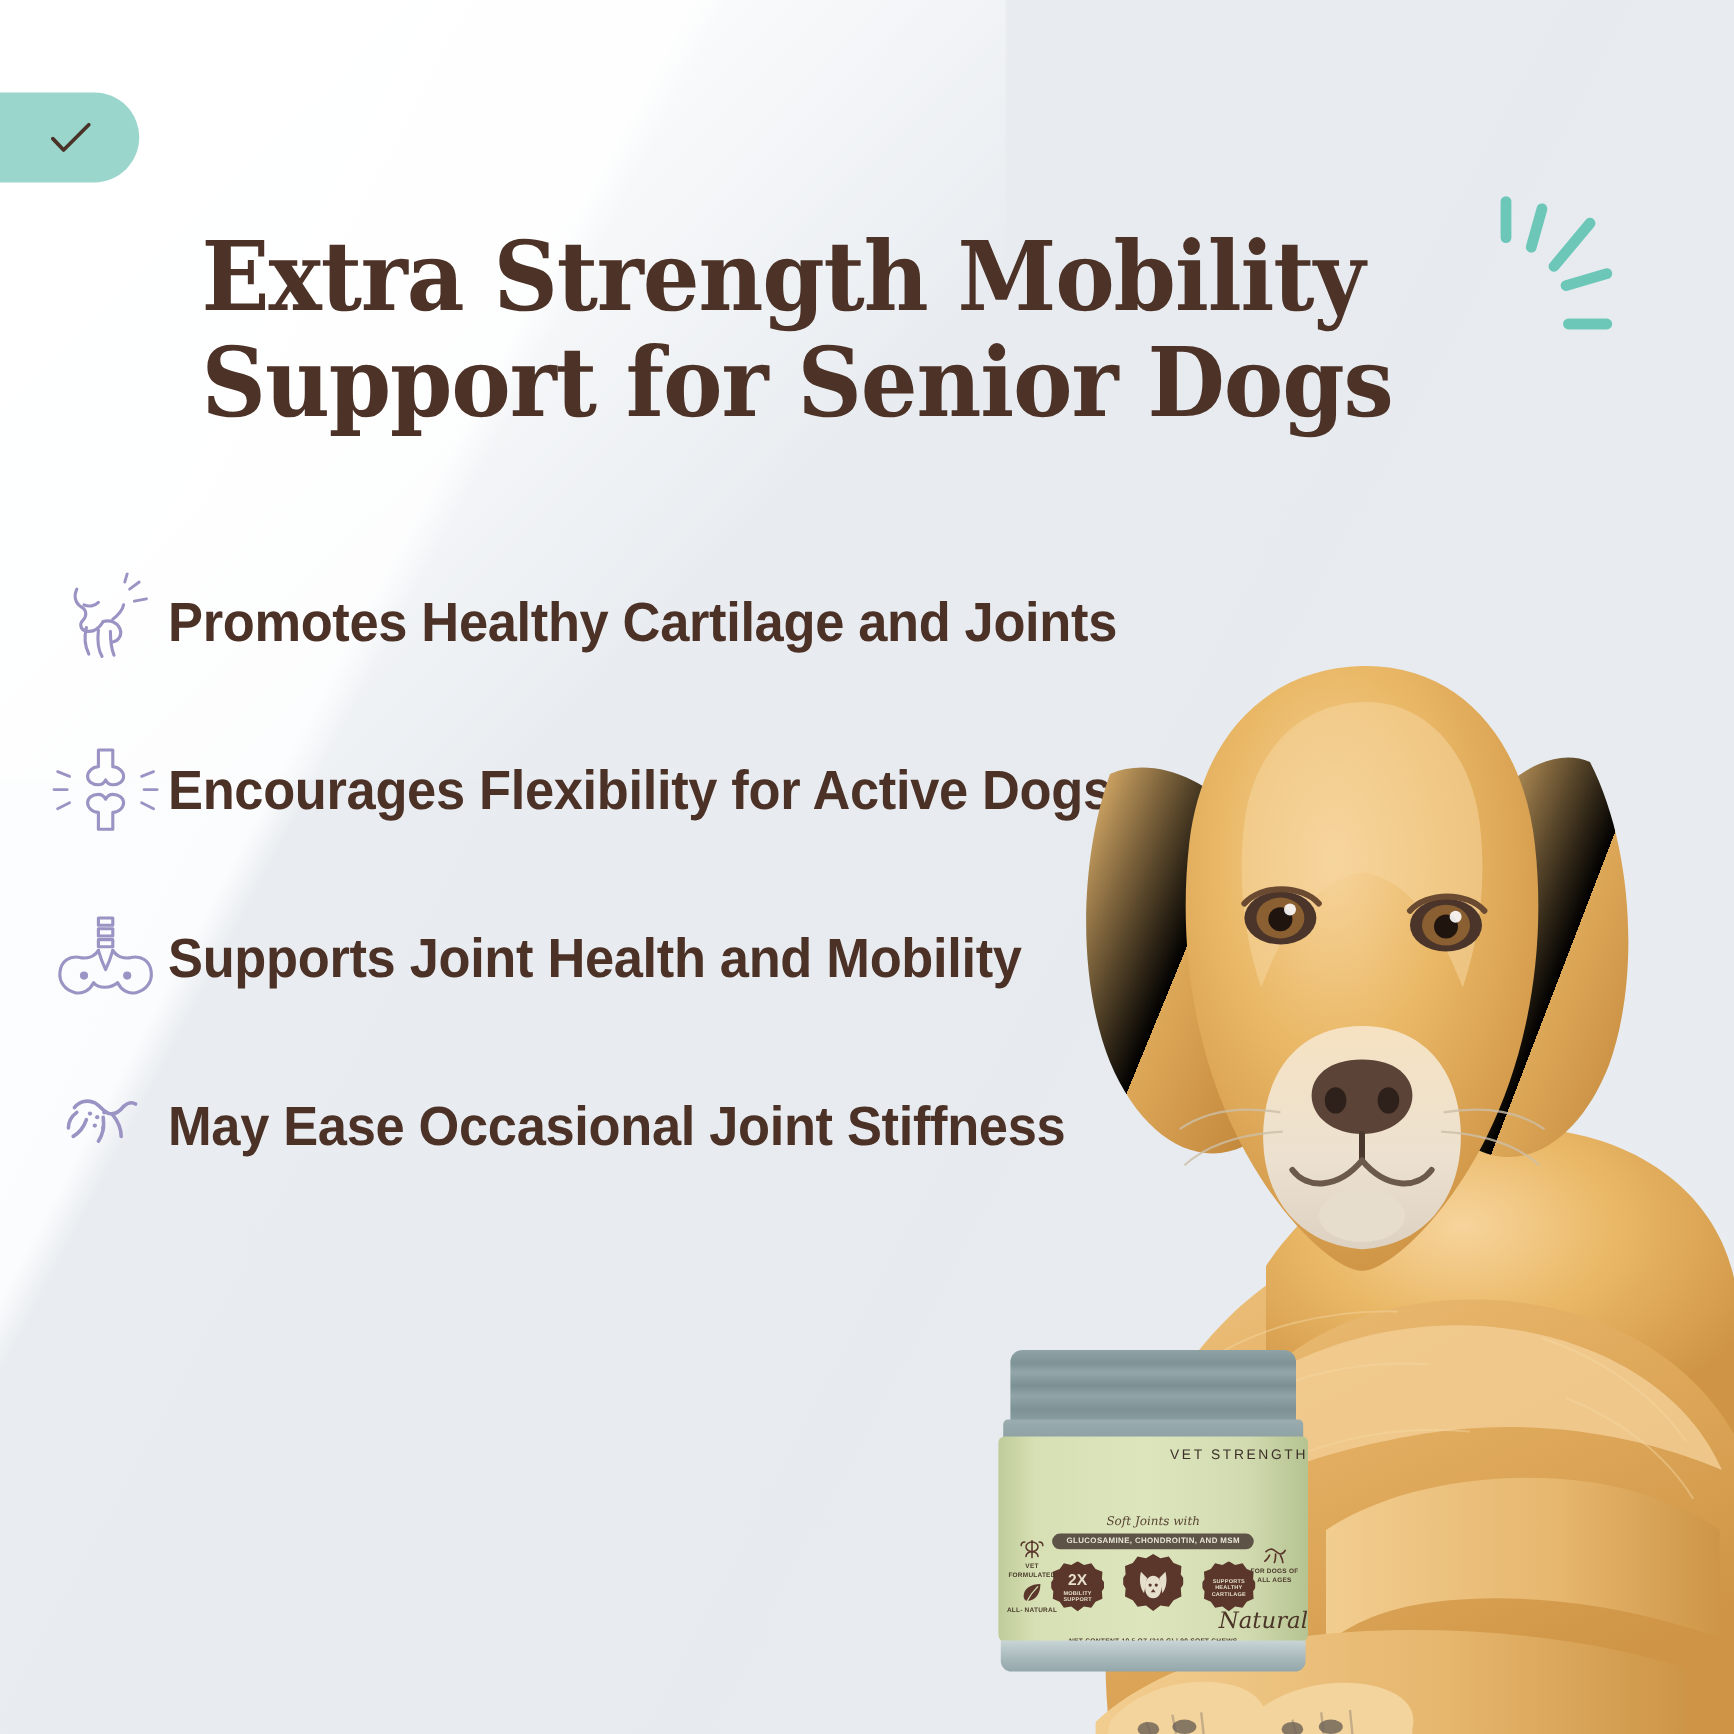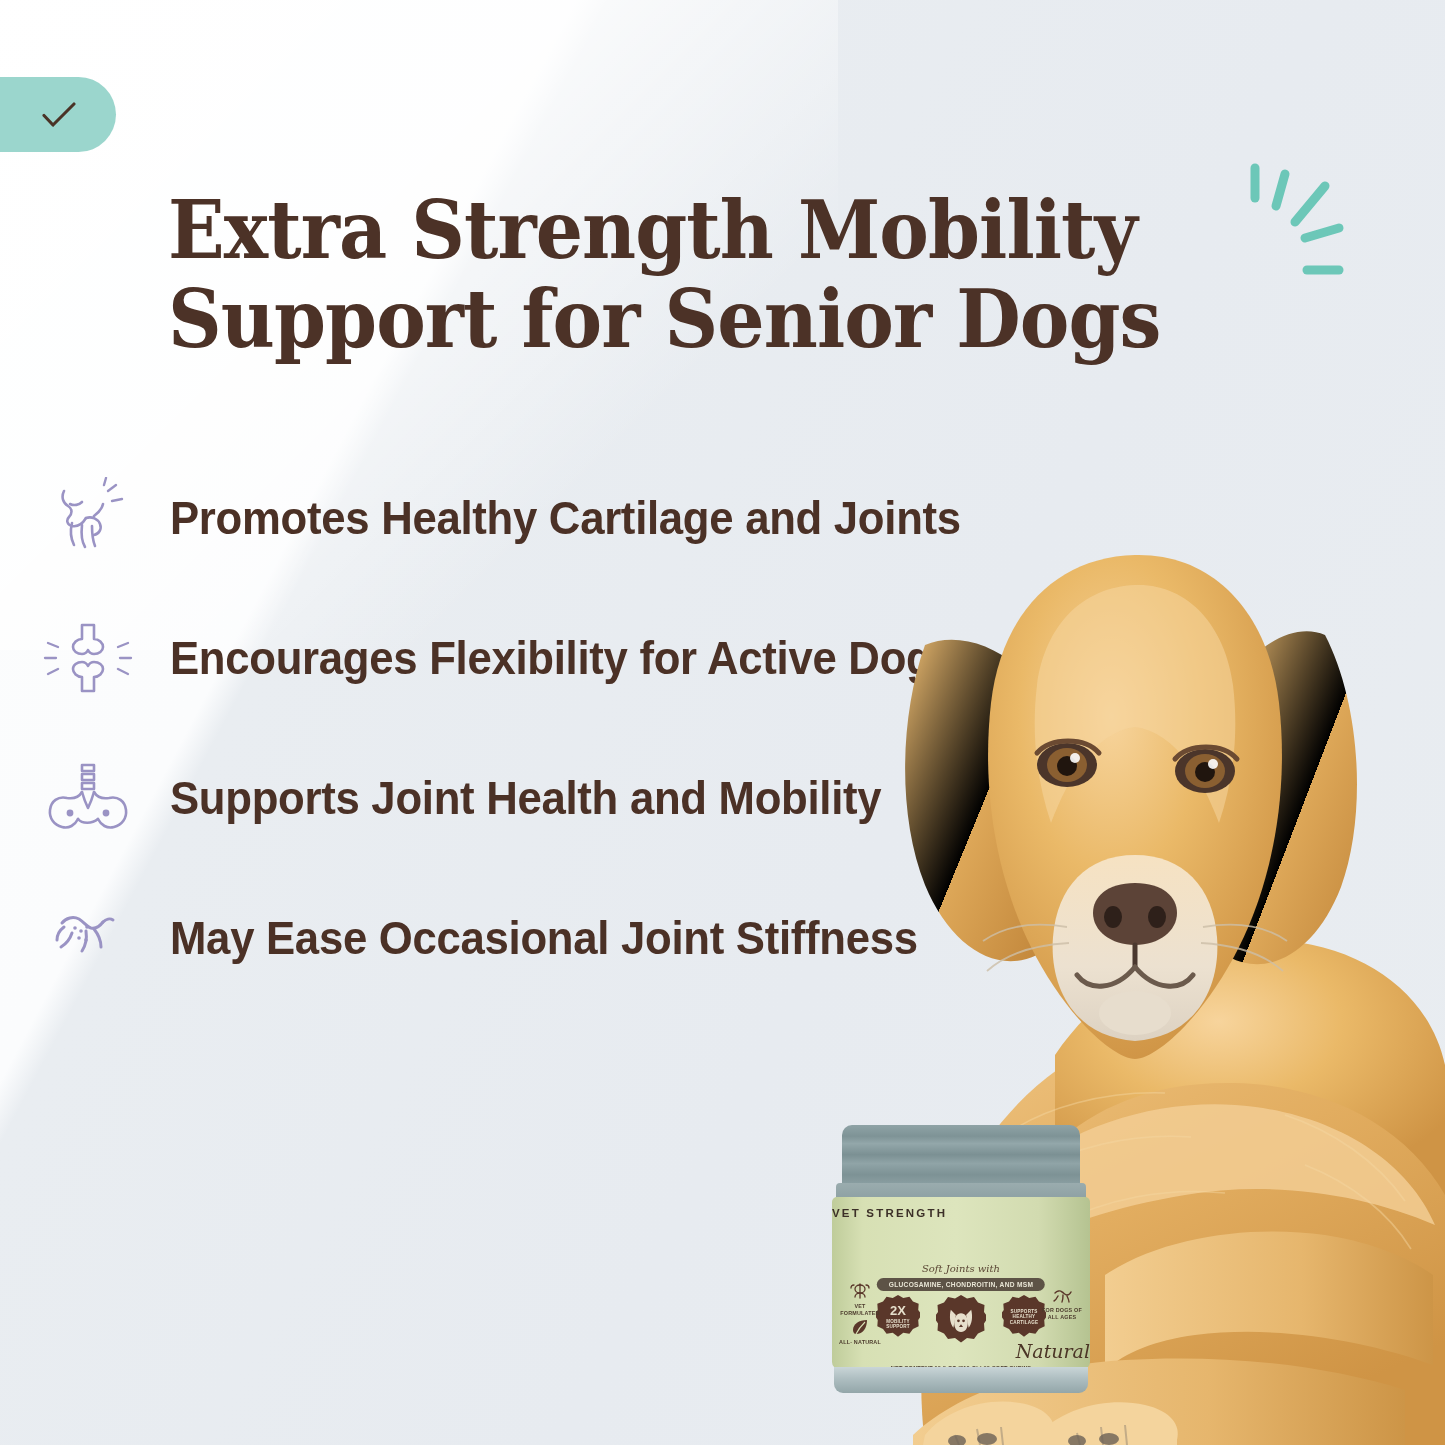--- a/index.html
+++ b/index.html
@@ -46,21 +46,21 @@
     transform:scaleX(0.93); transform-origin:left top;
   }
   .headline .l2 { display:block; }
 
   
   .burst { position:absolute; left:1243px; top:160px; width:110px; height:135px; }
 
   
   .benefits { position:absolute; left:42px; top:470px; width:1100px; }
   .brow {
-    display:flex; align-items:center; gap:36px;
+    display:flex; align-items:center; gap:6px;
     height:96px; margin-bottom:44px;
   }
   .brow:last-child { margin-bottom:0; }
   .bicon { width:92px; height:82px; flex:0 0 92px; display:flex; align-items:center; justify-content:center; }
   .bicon svg { width:100%; height:100%; display:block; }
   .btext {
     font-size:46px; font-weight:700; color:#4b3126;
     letter-spacing:-0.3px; white-space:nowrap;
     transform:scaleX(0.95); transform-origin:left center;
   }
@@ -85,42 +85,42 @@
     background:linear-gradient(90deg,#bfcc9a 0%,#d7e0b4 12%,#dde5bd 48%,#d2dbb0 80%,#b5c391 100%);
     border-radius:5px 5px 7px 7px;
     overflow:hidden;
   }
   .jar-base {
     position:absolute; left:2px; bottom:0; width:254px; height:26px;
     background:linear-gradient(180deg,#c9d5d7 0%,#aebec1 45%,#93a6a9 100%);
     border-radius:0 0 9px 9px;
   }
   .jar-vet {
-    position:absolute; top:10px; left:0; width:100%; text-align:left;
-    font-size:11.5px; font-weight:700; letter-spacing:2.2px; color:#3c3028;
+    position:absolute; top:10px; left:0; width:100%; text-align:right;
+    font-size:11.5px; font-weight:400; letter-spacing:2.2px; color:#3c3028;
   }
   .jar-title {
     position:absolute; top:28px; left:0; width:100%; text-align:center;
     font-family:"DejaVu Serif", serif;
     font-size:31px; font-weight:700; color:#5a3c2b; letter-spacing:-0.5px;
   }
   .jar-sub {
     position:absolute; top:66px; left:0; width:100%; text-align:center;
     font-family:"DejaVu Serif", serif; font-style:italic;
     font-size:10px; color:#5a4634;
   }
   .jar-pill {
     position:absolute; top:81px; left:50%; transform:translateX(-50%);
     background:#5d5346; color:#e9e6d6;
     font-size:6.6px; font-weight:700; letter-spacing:.3px;
     padding:3px 12px; border-radius:9px; white-space:nowrap;
   }
   .jar-badges {
     position:absolute; top:98px; left:0; width:100%;
-    display:flex; justify-content:center; align-items:flex-start; gap:16px;
+    display:flex; justify-content:center; align-items:flex-end; gap:16px;
   }
   .seal {
     width:44px; height:44px; background:#5a372a; color:#e6dfcc;
     display:flex; flex-direction:column; align-items:center; justify-content:center;
     text-align:center; line-height:1.15;
     clip-path:polygon(50% 0%,62% 7%,76% 4%,84% 15%,97% 20%,96% 34%,104% 45%,96% 57%,97% 71%,84% 77%,76% 88%,62% 86%,50% 95%,38% 86%,24% 88%,16% 77%,3% 71%,4% 57%,-4% 45%,4% 34%,3% 20%,16% 15%,24% 4%,38% 7%);
   }
   .seal-2x { font-size:13px; font-weight:700; }
   .seal-sm { font-size:4.6px; font-weight:700; letter-spacing:.2px; }
   .seal-mid { width:50px; height:50px; }

